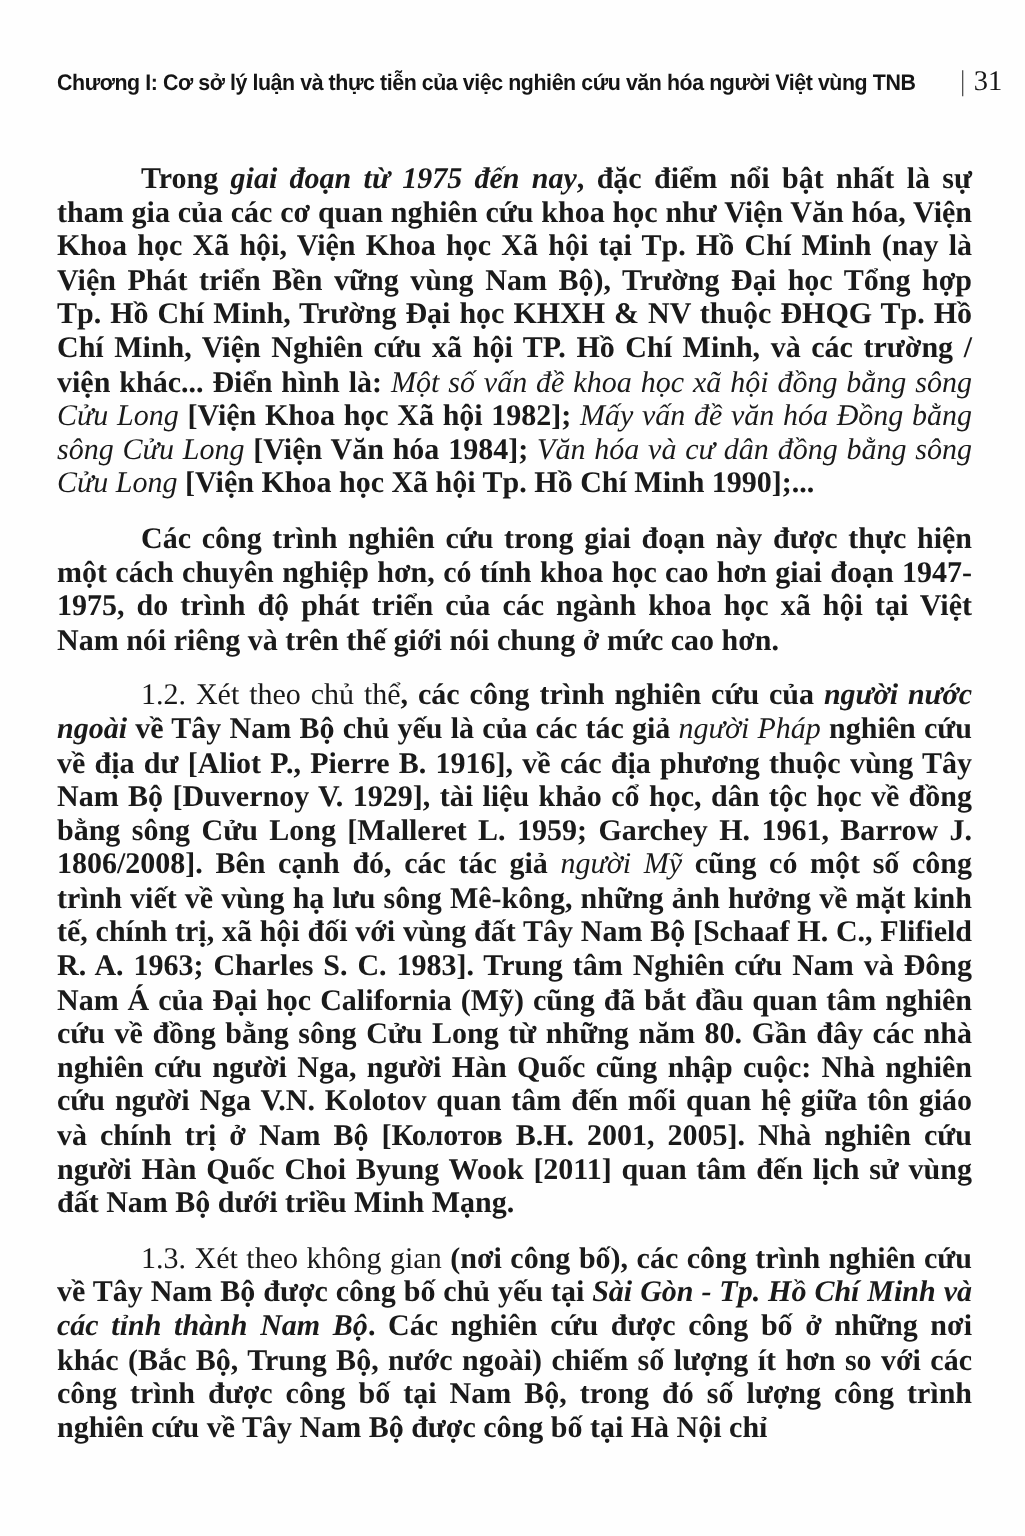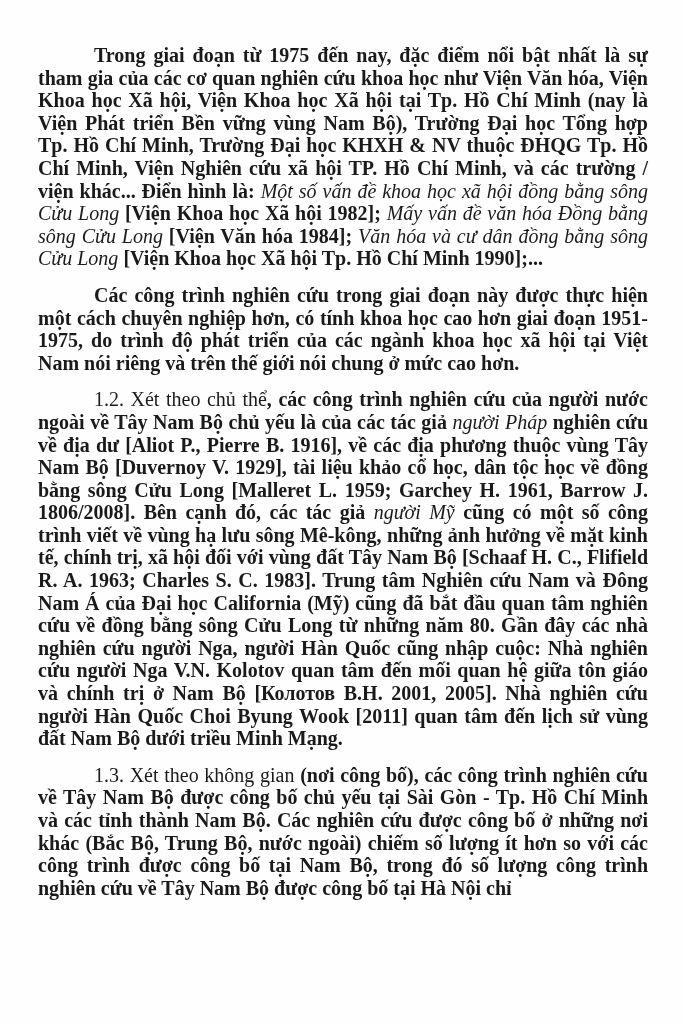--- a/index.html
+++ b/index.html
@@ -51,27 +51,33 @@
     line-height: 22.6px;
     text-align: justify;
   }
   .body-text p {
     margin: 0 0 14px 0;
     text-indent: 56px;
   }
   .r-normal     { font-style: normal; font-weight: 700; }
   .r-italic     { font-style: italic; font-weight: 400; }
   .r-bold       { font-style: normal; font-weight: 400; }
-  .r-bolditalic { font-weight: 700; }
+  .r-bolditalic { font-style: italic; font-weight: 700; }
 </style>
 </head>
 <body>
 
 <div class="page" style="background: rgb(254, 254, 254); color: rgb(26, 26, 26);">
+  <div class="running-header">
+    <div class="running-title">Chương I:  Cơ sở lý luận và thực tiễn của việc nghiên cứu văn hóa người Việt vùng TNB</div>
+    <div class="page-no">
+      <span class="divider">|</span><span>31</span>
+    </div>
+  </div>
 
   <div class="body-text" id="body-text">
 
   <p><span class="r-normal">Trong </span><span class="r-bolditalic">giai đoạn từ 1975 đến nay</span><span class="r-normal">, đặc điểm nổi bật nhất là sự tham gia của các cơ quan nghiên cứu khoa học như Viện Văn hóa, Viện Khoa học Xã hội, Viện Khoa học Xã hội tại Tp. Hồ Chí Minh (nay là Viện Phát triển Bền vững vùng Nam Bộ), Trường Đại học Tổng hợp Tp. Hồ Chí Minh, Trường Đại học KHXH &amp; NV thuộc ĐHQG Tp. Hồ Chí Minh, Viện Nghiên cứu xã hội TP. Hồ Chí Minh, và các trường / viện khác... Điển hình là: </span><span class="r-italic">Một số vấn đề khoa học xã hội đồng bằng sông Cửu Long</span><span class="r-normal"> [Viện Khoa học Xã hội 1982]; </span><span class="r-italic">Mấy vấn đề văn hóa Đồng bằng sông Cửu Long</span><span class="r-normal"> [Viện Văn hóa 1984]; </span><span class="r-italic">Văn hóa và cư dân đồng bằng sông Cửu Long</span><span class="r-normal"> [Viện Khoa học Xã hội Tp. Hồ Chí Minh 1990];...</span></p>
-      <p><span class="r-normal">Các công trình nghiên cứu trong giai đoạn này được thực hiện một cách chuyên nghiệp hơn, có tính khoa học cao hơn giai đoạn 1951-1975, do trình độ phát triển của các ngành khoa học xã hội tại Việt Nam nói riêng và trên thế giới nói chung ở mức cao hơn.</span></p>
+      <p><span class="r-normal">Các công trình nghiên cứu trong giai đoạn này được thực hiện một cách chuyên nghiệp hơn, có tính khoa học cao hơn giai đoạn 1947-1975, do trình độ phát triển của các ngành khoa học xã hội tại Việt Nam nói riêng và trên thế giới nói chung ở mức cao hơn.</span></p>
       <p><span class="r-bold">1.2. Xét theo chủ thể</span><span class="r-normal">, các công trình nghiên cứu của </span><span class="r-bolditalic">người nước ngoài</span><span class="r-normal"> về Tây Nam Bộ chủ yếu là của các tác giả </span><span class="r-italic">người Pháp</span><span class="r-normal"> nghiên cứu về địa dư [Aliot P., Pierre B. 1916], về các địa phương thuộc vùng Tây Nam Bộ [Duvernoy V. 1929], tài liệu khảo cổ học, dân tộc học về đồng bằng sông Cửu Long [Malleret L. 1959; Garchey H. 1961, Barrow J. 1806/2008]. Bên cạnh đó, các tác giả </span><span class="r-italic">người Mỹ</span><span class="r-normal"> cũng có một số công trình viết về vùng hạ lưu sông Mê-kông, những ảnh hưởng về mặt kinh tế, chính trị, xã hội đối với vùng đất Tây Nam Bộ [Schaaf H. C., Flifield R. A. 1963; Charles S. C. 1983]. Trung tâm Nghiên cứu Nam và Đông Nam Á của Đại học California (Mỹ) cũng đã bắt đầu quan tâm nghiên cứu về đồng bằng sông Cửu Long từ những năm 80. Gần đây các nhà nghiên cứu người Nga, người Hàn Quốc cũng nhập cuộc: Nhà nghiên cứu người Nga V.N. Kolotov quan tâm đến mối quan hệ giữa tôn giáo và chính trị ở Nam Bộ [Колотов В.Н. 2001, 2005]. Nhà nghiên cứu người Hàn Quốc Choi Byung Wook [2011] quan tâm đến lịch sử vùng đất Nam Bộ dưới triều Minh Mạng.</span></p>
       <p><span class="r-bold">1.3. Xét theo không gian</span><span class="r-normal"> (nơi công bố), các công trình nghiên cứu về Tây Nam Bộ được công bố chủ yếu tại </span><span class="r-bolditalic">Sài Gòn - Tp. Hồ Chí Minh và các tỉnh thành Nam Bộ</span><span class="r-normal">. Các nghiên cứu được công bố ở những nơi khác (Bắc Bộ, Trung Bộ, nước ngoài) chiếm số lượng ít hơn so với các công trình được công bố tại Nam Bộ, trong đó số lượng công trình nghiên cứu về Tây Nam Bộ được công bố tại Hà Nội chỉ</span></p>
     </div>
 </div>
 
 </body></html>

